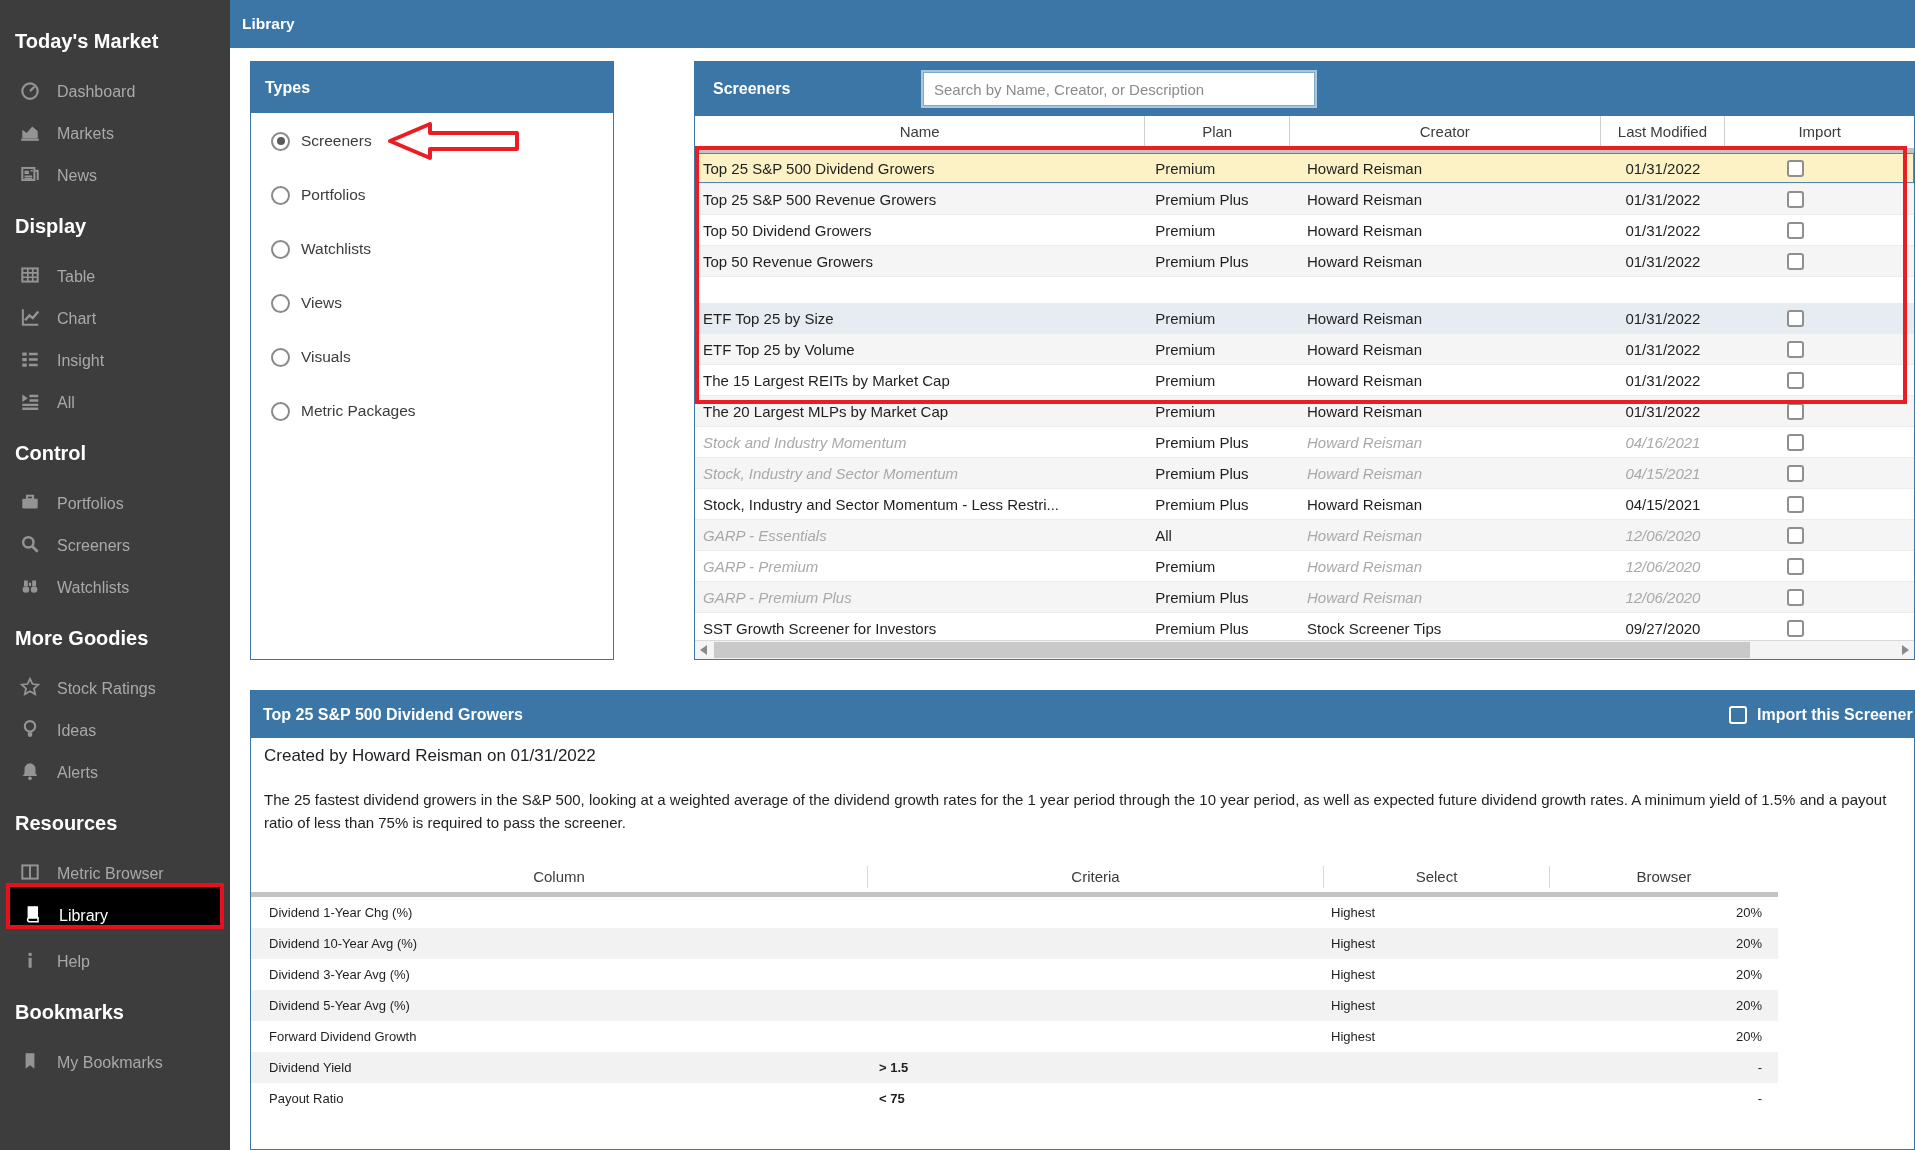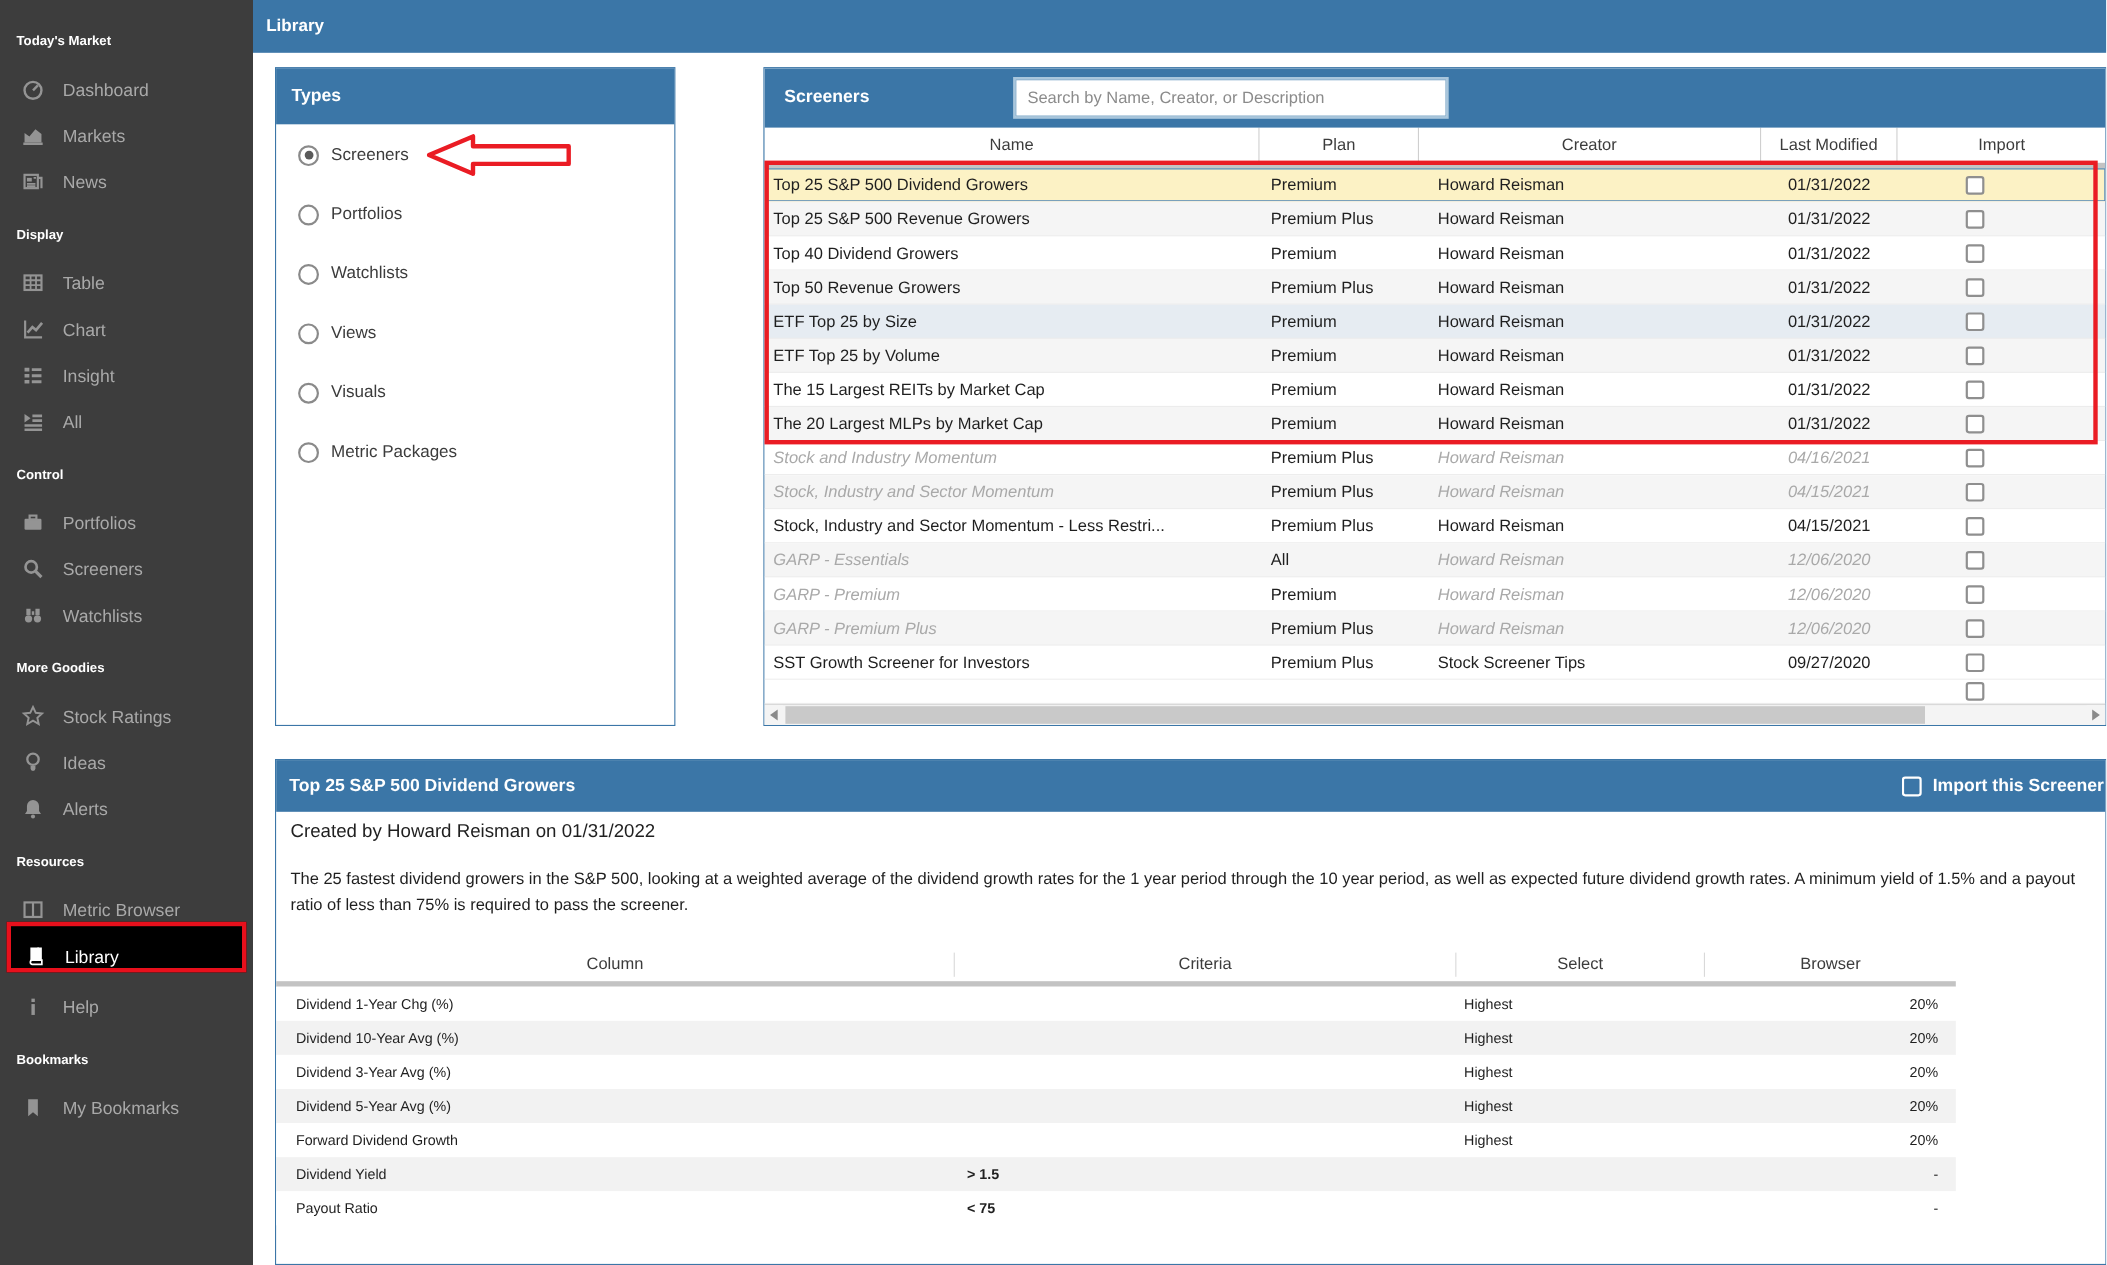--- a/index.html
+++ b/index.html
@@ -7,21 +7,21 @@
   body { font-family:"Liberation Sans", sans-serif; background:#fff; overflow:hidden; }
   .app { position:relative; width:1915px; height:1150px; background:#fff; overflow:hidden; }
 
   
   .sidebar { position:absolute; left:0; top:0; width:230px; height:1150px; background:#3d3d3d; color:#ababab; overflow:hidden; }
   .side-search-row { position:relative; height:62px; }
   .side-search { position:absolute; left:19px; top:14px; width:152px; height:33px; border:1px solid #9a9a9a; background:#fff; font-size:15px; padding:0 8px; color:#444; font-family:"Liberation Sans",sans-serif; }
   .side-search::placeholder { color:#777; }
   .collapse-arrow { position:absolute; left:197px; top:21px; width:0; height:0; border-top:9px solid transparent; border-bottom:9px solid transparent; border-right:10px solid #d6d6d6; }
   .side-section { margin-top:20px; }
-  .side-head { color:#fff; font-weight:bold; font-size:12px; padding:10px 0 6px 15px; }
+  .side-head { color:#fff; font-weight:bold; font-size:20px; padding:10px 0 6px 15px; }
   .side-item { display:flex; align-items:flex-end; height:42px; padding-left:19px; cursor:pointer; font-size:16px; color:#a9a9a9; }
   .side-item .ic { width:24px; height:22px; margin-right:14px; flex:none; }
   .side-item .ic svg { width:22px; height:22px; display:block; }
   .icf { fill:#949494; } .ics { stroke:#949494; fill:none; }
   .side-item.active { background:#000; border:4px solid #e8101c; color:#fff; margin:0 6px; padding-left:11px; height:46px; }
   .side-item.active .icf { fill:#fff; } .side-item.active .ics { stroke:#fff; }
 
   
   .topbar { position:absolute; left:230px; top:0; width:1685px; height:48px; background:#3b76a7; color:#fff; font-size:15.5px; font-weight:600; line-height:48px; padding-left:12px; }
 
@@ -43,21 +43,21 @@
   .scr-search { position:absolute; left:228px; top:10px; width:392px; height:34px; border:1px solid #7fa9c9; box-shadow:0 0 0 2px #a9c6dc; background:#fff; font-size:15px; padding:0 10px; color:#444; font-family:"Liberation Sans",sans-serif; }
   .scr-search::placeholder { color:#8b8b8b; }
   .cols { display:flex; height:32px; font-size:15px; color:#3c3c3c; align-items:center; }
   .cols > div { text-align:center; border-right:1px solid #cfcfcf; height:32px; line-height:32px; }
   .cols > div:last-child { border-right:none; }
   .gstrip { height:5px; background:#c3c3c3; }
   .c-name { width:451px; } .c-plan { width:145px; } .c-creator { width:311px; } .c-date { width:125px; } .c-import { width:189px; }
   .rows .row { display:flex; height:31px; align-items:center; font-size:15px; color:#1f1f1f; border-bottom:1px solid #ececec; cursor:pointer; background:#fff; }
   .rows > div:nth-of-type(2n) { background:#f5f5f5; }
   .rows > div.sel { background:#fcf2c5; box-shadow:inset 0 0 0 1px #4f86b8; }
-  .rows > div.hov { background:#e6ecf2; }
+  .rows > div.hov { background:#e6ecf2;margin-top:26px; }
   .rows > div.partial { background:#fff; height:22px; overflow:hidden; }
   .row .c-name { text-align:left; padding-left:8px; white-space:nowrap; overflow:hidden; }
   .row .c-plan { text-align:left; padding-left:10px; }
   .row .c-creator { text-align:left; padding-left:17px; }
   .row .c-date { text-align:center; }
   .row .c-import { display:flex; }
   .chk { width:17px; height:17px; border:2px solid #8f8f8f; border-radius:3px; background:#fff; margin-left:62px; flex:none; }
   .row.muted .c-name, .row.muted .c-creator, .row.muted .c-date { color:#a9a9a9; font-style:italic; }
 
   .hscroll { position:absolute; left:0; bottom:0; width:1219px; height:19px; background:#f4f4f4; border-top:1px solid #d9d9d9; }
@@ -340,21 +340,21 @@
           <div class="c-name">Top 25 S&amp;P 500 Revenue Growers</div>
           <div class="c-plan">Premium Plus</div>
           <div class="c-creator">Howard Reisman</div>
           <div class="c-date">01/31/2022</div>
           <div class="c-import">
             <span class="chk"></span>
           </div>
         </div>
 
         <div class="row">
-          <div class="c-name">Top 40 Dividend Growers</div>
+          <div class="c-name">Top 50 Dividend Growers</div>
           <div class="c-plan">Premium</div>
           <div class="c-creator">Howard Reisman</div>
           <div class="c-date">01/31/2022</div>
           <div class="c-import">
             <span class="chk"></span>
           </div>
         </div>
 
         <div class="row">
           <div class="c-name">Top 50 Revenue Growers</div>

